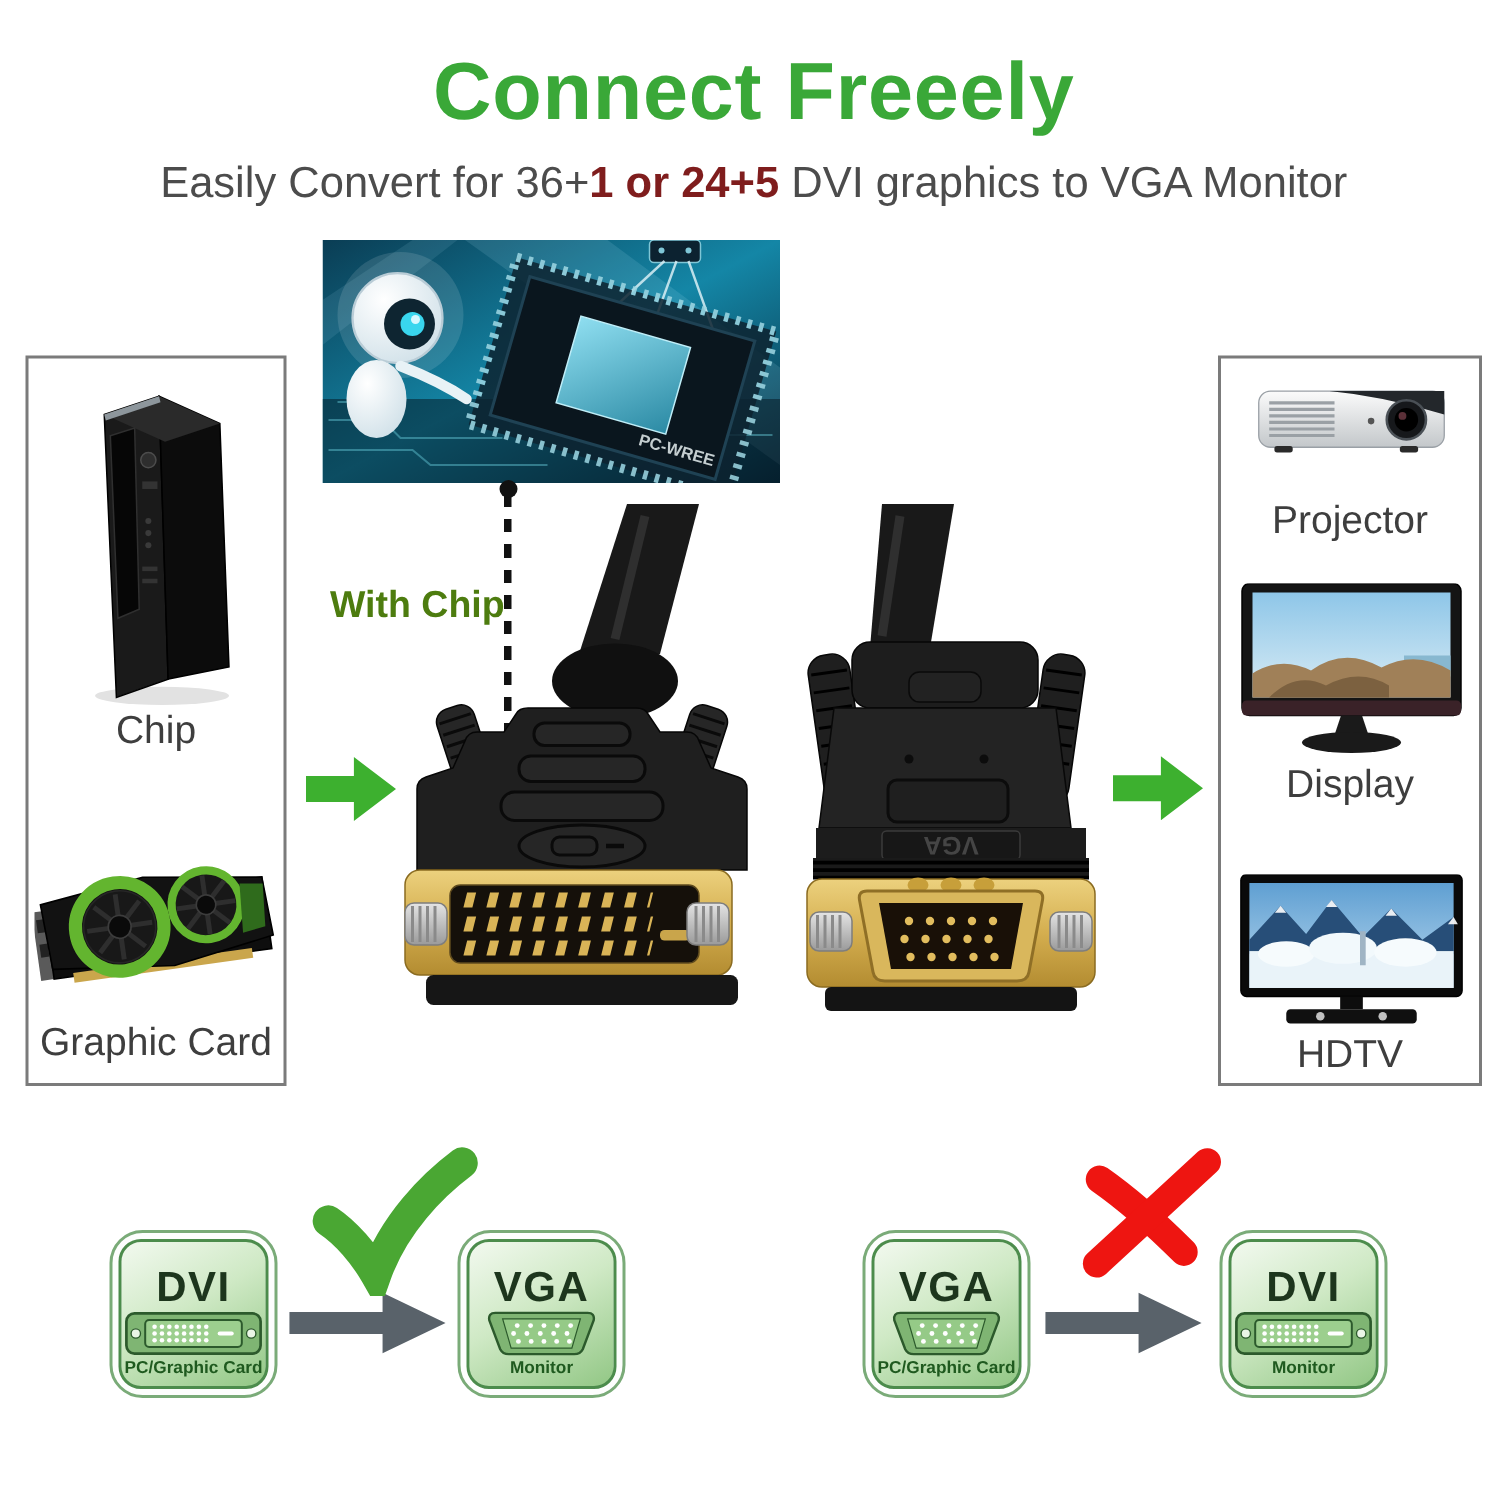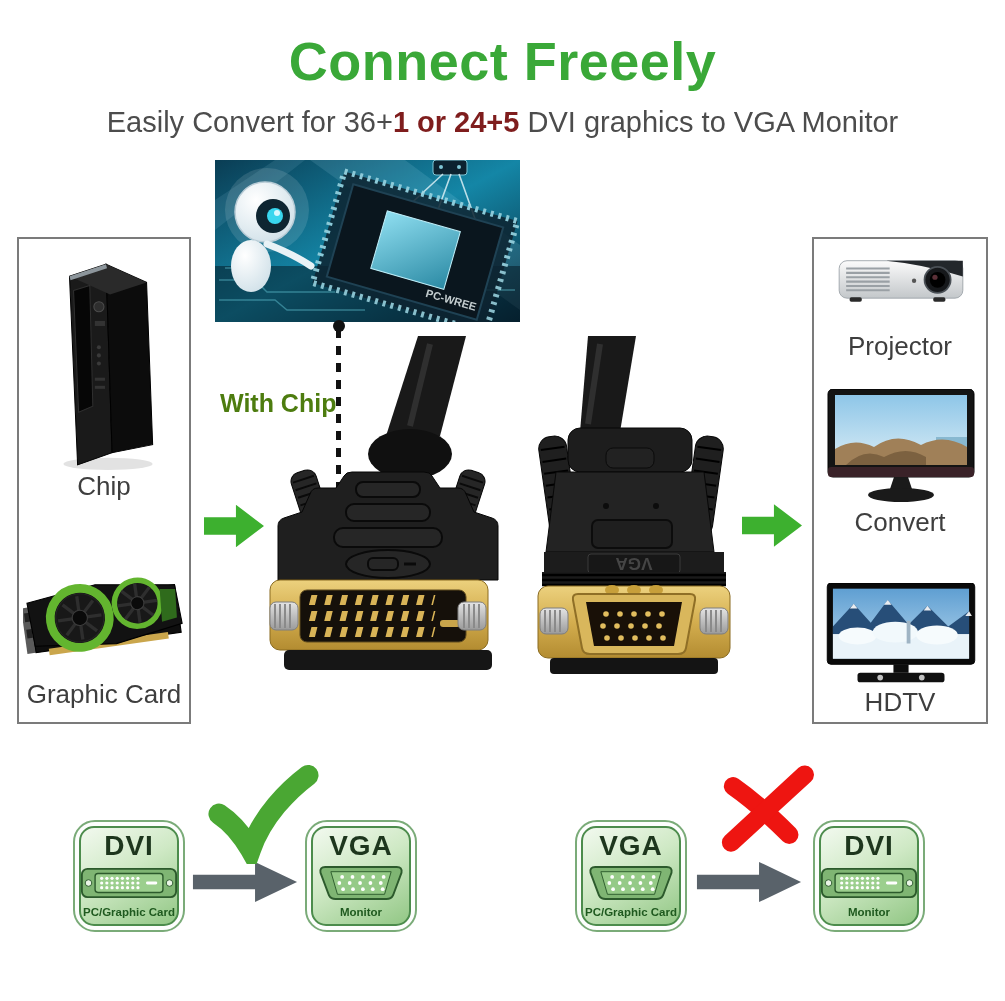--- a/index.html
+++ b/index.html
@@ -19,21 +19,21 @@
 
   .dotline{left:336px;top:329px;width:5px;height:162px;
            background:repeating-linear-gradient(#111 0 9px, transparent 9px 17px);}
   .dotcap{width:12px;height:12px;border-radius:50%;background:#111;}
 
   .badge{width:112px;height:112px;background:#fdfefd;border:2px solid #7aab78;border-radius:22px;
          box-sizing:border-box;padding:4px;}
   .badge-inner{width:100%;height:100%;box-sizing:border-box;border:2px solid #4c8c4c;border-radius:15px;
          background:linear-gradient(150deg,#f2f9ef 0%,#cfe9c5 45%,#92c785 100%);
          display:flex;flex-direction:column;align-items:center;justify-content:space-between;
-         padding:4px 3px 6px;}
+         padding:16px 3px 6px;}
   .badge-title{font-size:28px;font-weight:700;color:#1d361d;line-height:1;letter-spacing:1px;}
   .badge-sub{font-size:11.5px;font-weight:700;color:#1f5a1f;white-space:nowrap;}
 
   .z1{z-index:1;} .z2{z-index:2;}
 </style>
 </head>
 <body>
 
 <div class="stage">
 
@@ -185,21 +185,21 @@
         </defs>
       <rect x="2" y="0" width="146" height="88" rx="5" fill="#141414" stroke="#000"></rect>
       <rect x="2" y="78" width="146" height="10" rx="3" fill="#3a2228"></rect>
       <rect x="9" y="6" width="132" height="70" fill="url(#skyg)"></rect>
       <rect x="110" y="48" width="31" height="14" fill="#88b8d0"></rect>
       <path d="M9,76 L9,60 Q28,48 48,58 Q70,42 95,56 Q118,44 141,58 L141,76 Z" fill="#a08058"></path>
       <path d="M20,76 Q38,58 58,68 Q80,56 100,68 L100,76 Z" fill="#7c6140"></path>
       <polygon points="68,88 82,88 86,100 64,100" fill="#1a1a1a"></polygon>
       <ellipse cx="75" cy="106" rx="33" ry="7" fill="#1a1a1a"></ellipse>
     </svg>
-    <div class="device-label" style="top:268px;">Convert</div>
+    <div class="device-label" style="top:268px;">Display</div>
     <svg class="abs" style="left:6px;top:344px;" width="162" height="104" viewBox="0 0 160 110">
       <defs>
           <linearGradient id="skyh" x1="0" y1="0" x2="0" y2="1">
         <stop offset="0" stop-color="#5f9fd2"></stop>
             <stop offset="1" stop-color="#b8d8ee"></stop>
           </linearGradient>
         </defs>
       <rect x="2" y="0" width="156" height="86" rx="4" fill="#0a0a0a" stroke="#000"></rect>
       <rect x="8" y="6" width="144" height="74" fill="url(#skyh)"></rect>
       <polygon points="8,46 30,22 48,42 66,18 88,44 108,24 130,46 152,30 152,56 8,56" fill="#274e78"></polygon>

